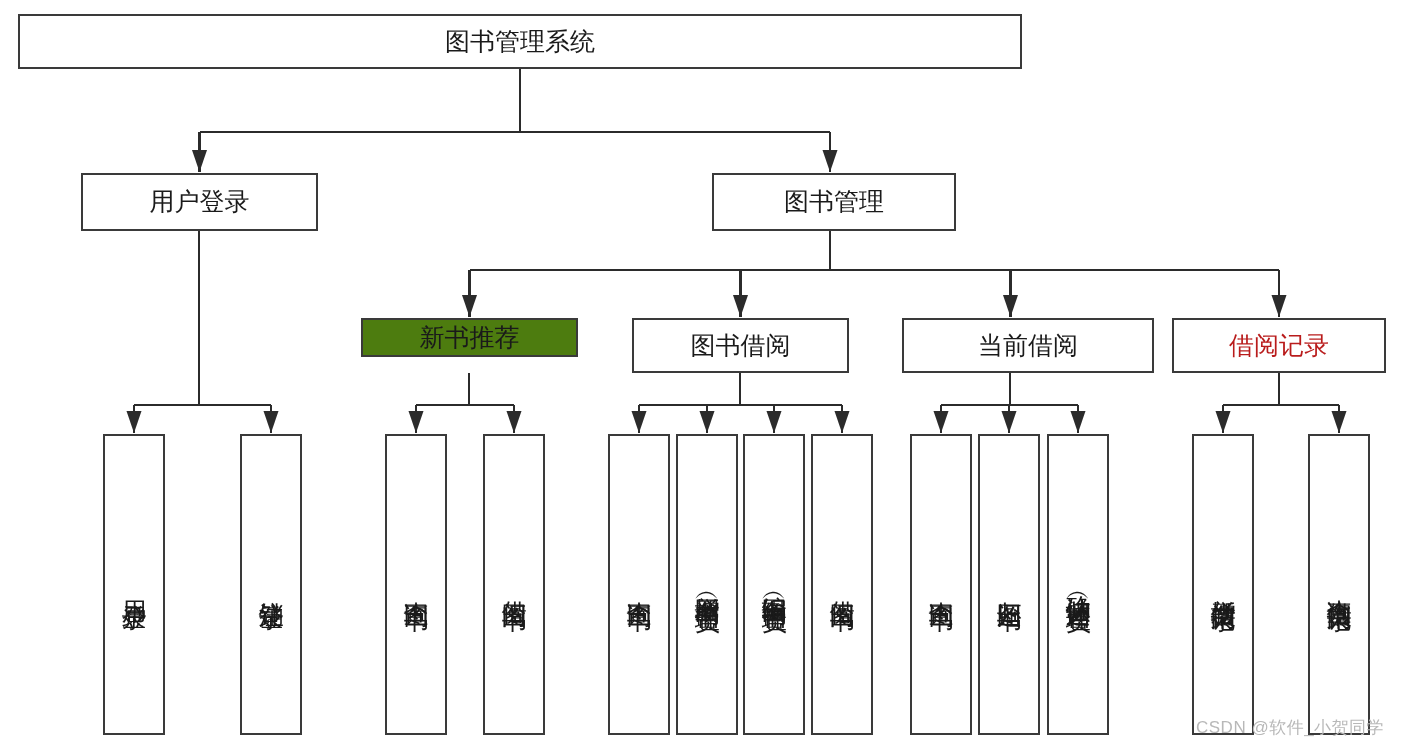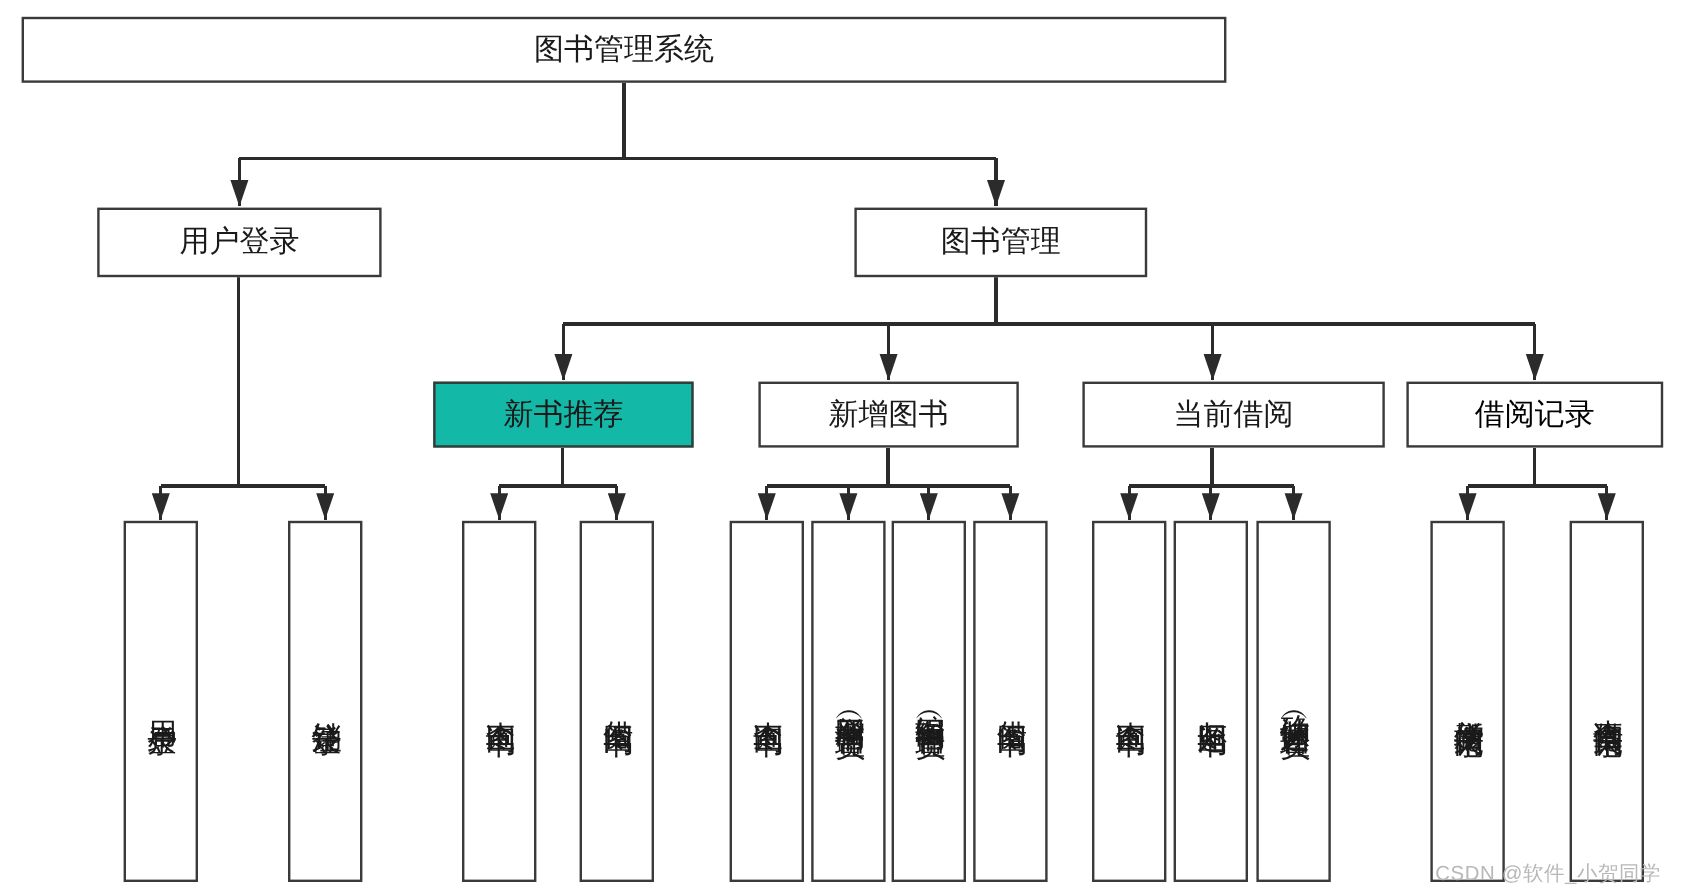--- a/index.html
+++ b/index.html
@@ -122,31 +122,31 @@
   <div id="nodes-layer">
       <div class="node horiz root" style="left: 18px; top: 14px; width: 1004px; height: 55px; border-color: rgb(58, 58, 58); background: rgb(255, 255, 255);">
         <span class="node-label" style="color: rgb(26, 26, 26);">图书管理系统</span>
       </div>
       <div class="node horiz" style="left: 81px; top: 173px; width: 237px; height: 58px; border-color: rgb(58, 58, 58); background: rgb(255, 255, 255);">
         <span class="node-label" style="color: rgb(26, 26, 26);">用户登录</span>
       </div>
       <div class="node horiz" style="left: 712px; top: 173px; width: 244px; height: 58px; border-color: rgb(58, 58, 58); background: rgb(255, 255, 255);">
         <span class="node-label" style="color: rgb(26, 26, 26);">图书管理</span>
       </div>
-      <div class="node horiz" style="left: 361px; top: 318px; width: 217px; height: 55px; border-color: rgb(58, 58, 58); background: #14b8a6;">
+      <div class="node horiz" style="left: 361px; top: 318px; width: 217px; height: 39px; border-color: rgb(58, 58, 58); background: #4d7c0f;">
         <span class="node-label" style="color: rgb(26, 26, 26);">新书推荐</span>
       </div>
       <div class="node horiz" style="left: 632px; top: 318px; width: 217px; height: 55px; border-color: rgb(58, 58, 58); background: rgb(255, 255, 255);">
-        <span class="node-label" style="color: rgb(26, 26, 26);">新增图书</span>
+        <span class="node-label" style="color: rgb(26, 26, 26);">图书借阅</span>
       </div>
       <div class="node horiz" style="left: 902px; top: 318px; width: 252px; height: 55px; border-color: rgb(58, 58, 58); background: rgb(255, 255, 255);">
         <span class="node-label" style="color: rgb(26, 26, 26);">当前借阅</span>
       </div>
       <div class="node horiz" style="left: 1172px; top: 318px; width: 214px; height: 55px; border-color: rgb(58, 58, 58); background: rgb(255, 255, 255);">
-        <span class="node-label" style="color: #000000;">借阅记录</span>
+        <span class="node-label" style="color: #b91c1c;">借阅记录</span>
       </div>
       <div class="node vert" style="left: 103px; top: 434px; width: 62px; height: 301px; border-color: rgb(58, 58, 58); background: rgb(255, 255, 255);">
         <span class="node-label" style="color: rgb(26, 26, 26);">用户登录</span>
       </div>
       <div class="node vert" style="left: 240px; top: 434px; width: 62px; height: 301px; border-color: rgb(58, 58, 58); background: rgb(255, 255, 255);">
         <span class="node-label" style="color: rgb(26, 26, 26);">注销登录</span>
       </div>
       <div class="node vert" style="left: 385px; top: 434px; width: 62px; height: 301px; border-color: rgb(58, 58, 58); background: rgb(255, 255, 255);">
         <span class="node-label" style="color: rgb(26, 26, 26);">查询图书</span>
       </div>

